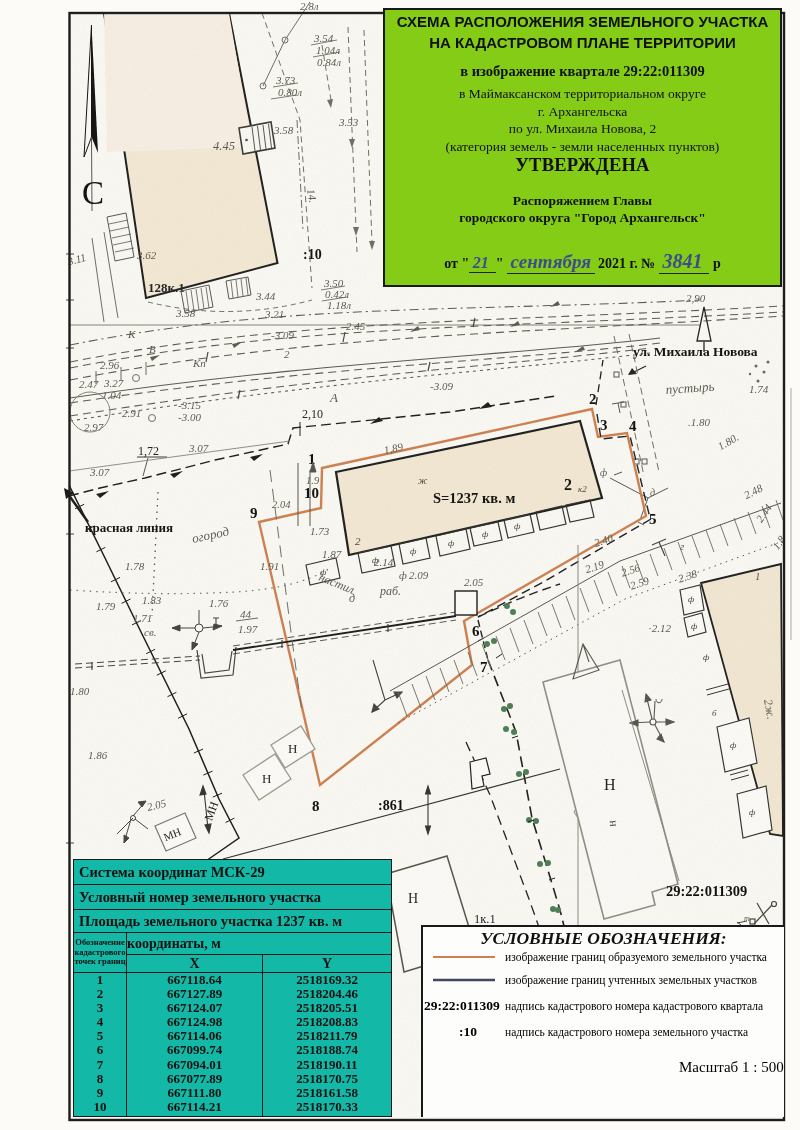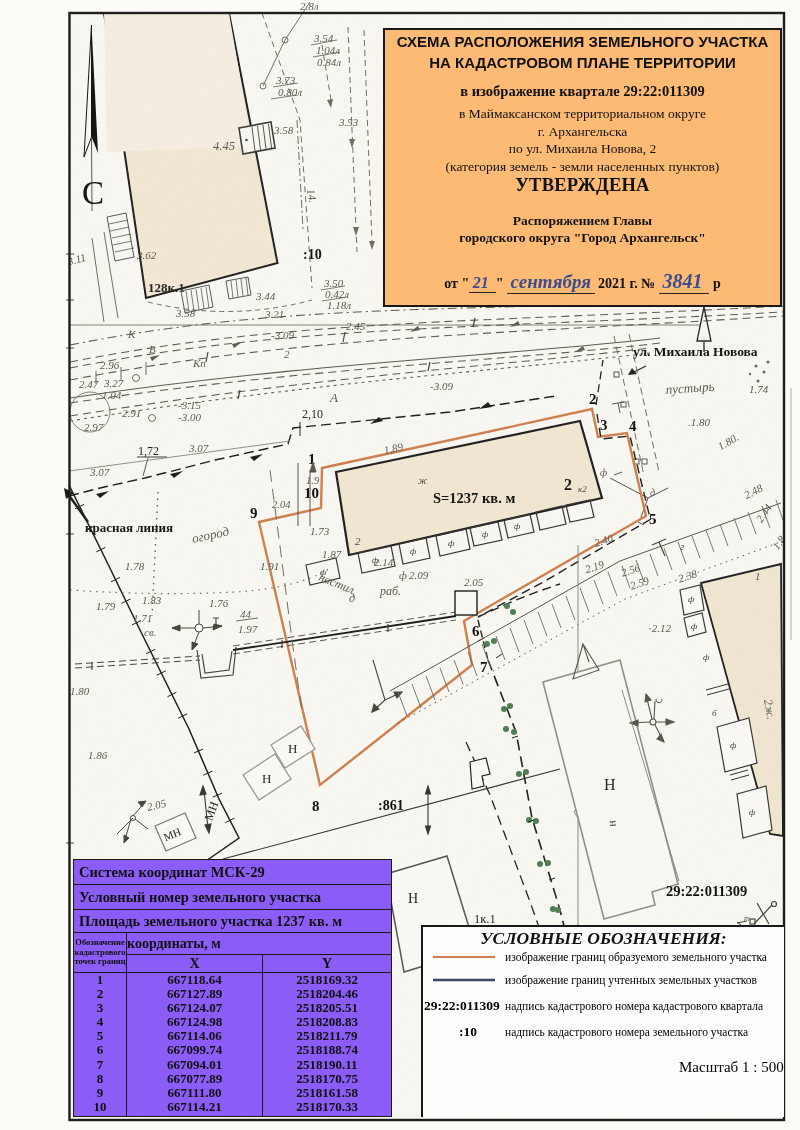--- a/index.html
+++ b/index.html
@@ -1,30 +1,30 @@
 <!DOCTYPE html>
 <html><head>
 <meta charset="utf-8">
 <style>
 html,body{margin:0;padding:0;background:#fff;}
 .page{position:relative;width:800px;height:1130px;background:#fcfbf8;overflow:hidden;font-family:"Liberation Serif",serif;color:#111;}
 .abs{position:absolute;}
 svg text{font-family:"Liberation Serif",serif;}
 .hw{fill:#5b5b50;font-style:italic;}
-.tb{position:absolute;left:383px;top:28px;width:399px;height:279px;background:#fdba74;border:2px solid #191919;box-sizing:border-box;text-align:center;}
+.tb{position:absolute;left:383px;top:8px;width:399px;height:279px;background:#84cc16;border:2px solid #191919;box-sizing:border-box;text-align:center;}
 .tb>div{position:absolute;left:0;width:100%;}
 .tb .t1{font-family:"Liberation Sans",sans-serif;font-weight:bold;font-size:15px;line-height:21px;top:1px;white-space:nowrap;}
 .tb .t2{font-weight:bold;font-size:14.5px;top:53px;}
 .tb .t3{font-size:13.5px;line-height:17.6px;top:75px;}
 .tb .t4{font-weight:bold;font-size:18.5px;letter-spacing:0.2px;top:145px;}
 .tb .t5{font-weight:bold;font-size:13.5px;line-height:16.5px;top:183px;}
 .dl{font-weight:bold;font-size:14px;top:240px;white-space:nowrap;}
 .bw{font-family:"Liberation Serif",serif;color:#3c4c8c;font-style:italic;font-weight:bold;}
 .us{display:inline-block;border-bottom:1.3px solid #222;}
-table.coord{position:absolute;left:73px;top:859px;width:318px;height:258px;border-collapse:collapse;background:#8b5cf6;table-layout:fixed;}
+table.coord{position:absolute;left:73px;top:859px;width:318px;height:258px;border-collapse:collapse;background:#14b8a6;table-layout:fixed;}
 table.coord td{border:1.6px solid #191919;padding:0;font-family:"Liberation Serif",serif;}
 .leg{position:absolute;left:421px;top:925px;width:363px;height:192px;background:#fdfdfb;border-top:2px solid #191919;border-left:2px solid #191919;box-sizing:border-box;}
 </style>
 </head>
 <body>
 <div class="page">
 
 <svg class="abs" style="left:0;top:0" width="800" height="1130" viewBox="0 0 800 1130">
 <defs>
 <filter id="paper" x="0" y="0" width="100%" height="100%">

